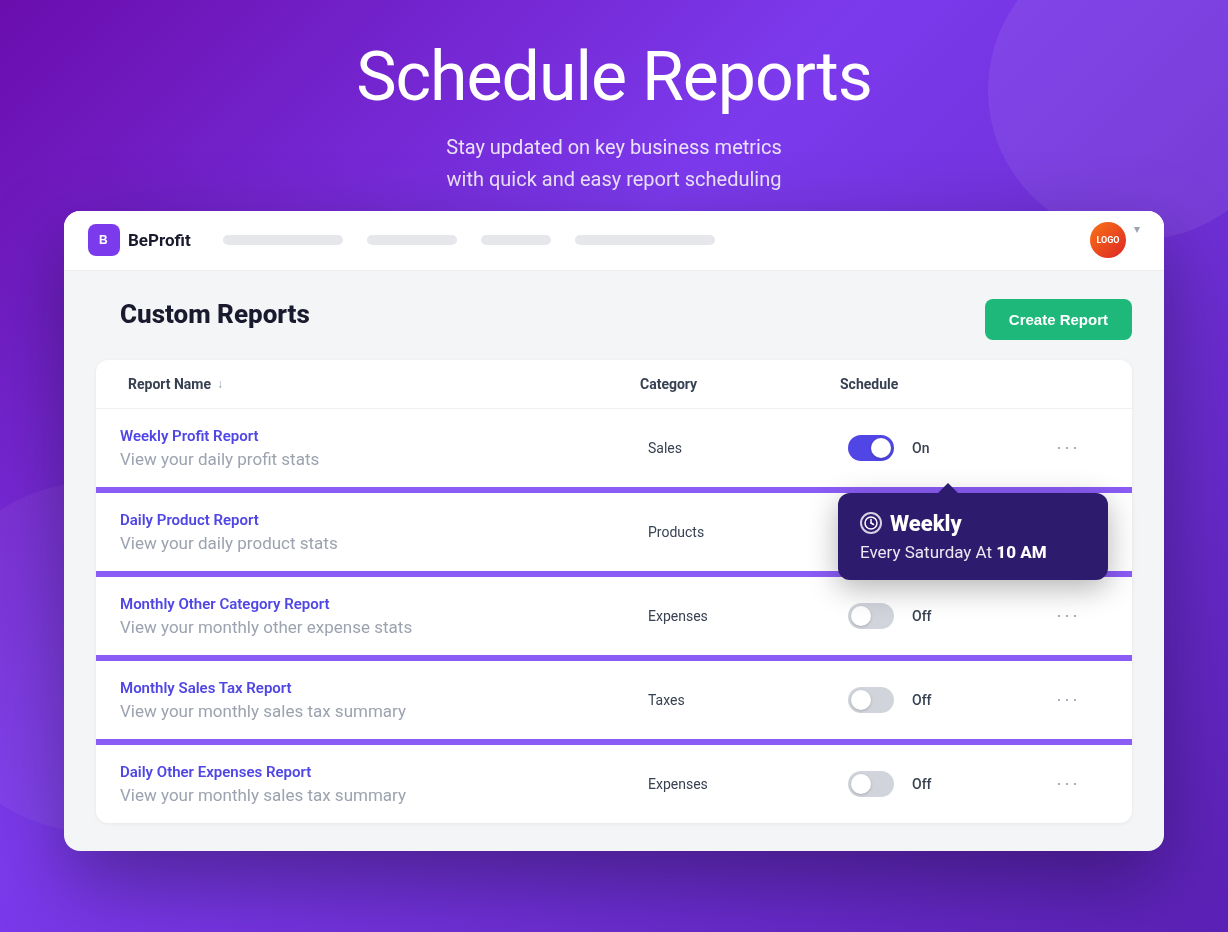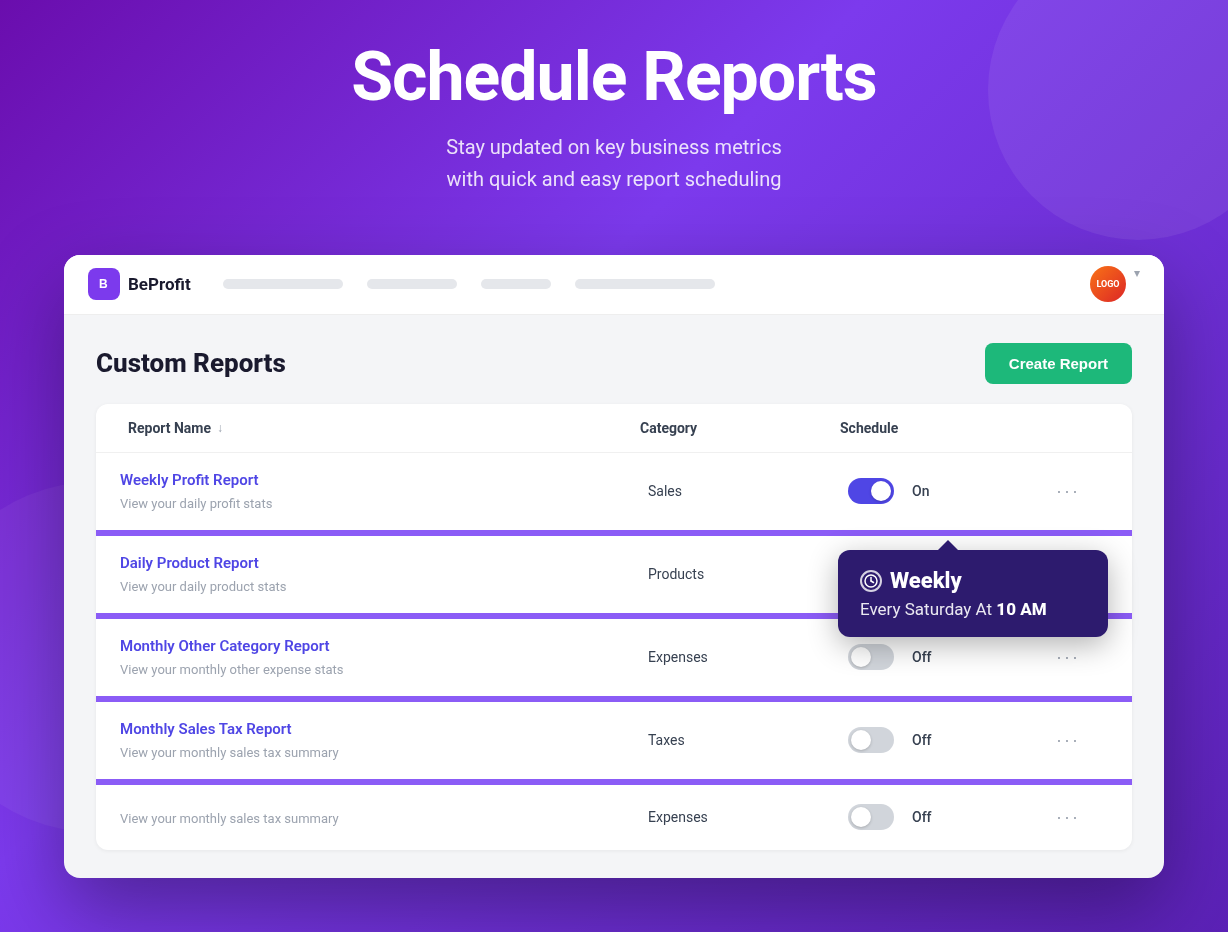--- a/index.html
+++ b/index.html
@@ -35,33 +35,33 @@
       width: 350px;
       height: 350px;
       border-radius: 50%;
       background: rgba(255,255,255,0.05);
       pointer-events: none;
     }
 
     .hero-title {
       color: #fff;
       font-size: 68px;
-      font-weight: 700;
+      font-weight: 400;
       text-align: center;
       line-height: 1.1;
       margin-bottom: 16px;
       letter-spacing: -1px;
     }
 
     .hero-subtitle {
       color: rgba(255,255,255,0.85);
       font-size: 20px;
       text-align: center;
       line-height: 1.6;
-      margin-bottom: 60px;
+      margin-bottom: 16px;
     }
 
     .app-window {
       background: #f4f5f7;
       border-radius: 16px;
       width: 100%;
       max-width: 1100px;
       box-shadow: 0 30px 80px rgba(0,0,0,0.35);
       overflow: visible;
       position: relative;
@@ -141,23 +141,24 @@
       font-size: 12px;
     }
 
     
     .main-content {
       padding: 28px 32px;
     }
 
     .page-header {
       display: flex;
-      align-items: center;
+      align-items: flex-start;
       justify-content: space-between;
       margin-bottom: 20px;
+      margin-left: 24px;
     }
 
     .page-title {
       font-size: 26px;
       font-weight: 800;
       color: #1a1a2e;
     }
 
     .create-btn {
       background: #1db87a;
@@ -217,21 +218,21 @@
     .report-name {
       font-size: 15px;
       font-weight: 600;
       color: #4f46e5;
       text-decoration: none;
       margin-bottom: 4px;
       display: block;
     }
 
     .report-desc {
-      font-size: 13px;
+      font-size: 17px;
       color: #9ca3af;
     }
 
     .category-text {
       font-size: 14px;
       color: #374151;
     }
 
     .schedule-cell {
       display: flex;
@@ -295,21 +296,21 @@
       color: #9ca3af;
       font-size: 18px;
       padding: 4px 8px;
       letter-spacing: 2px;
     }
 
     
     .tooltip-popup {
       position: absolute;
       left: -10px;
-      top: 72px;
+      top: 58px;
       background: #2d1b6e;
       border-radius: 12px;
       padding: 18px 22px;
       z-index: 10;
       min-width: 270px;
       box-shadow: 0 8px 30px rgba(0,0,0,0.3);
     }
 
     .tooltip-popup::before {
       content: '';
@@ -506,20 +507,21 @@
           </div>
           <span class="toggle-label">Off</span>
         </div>
         <div>
           <button class="more-btn">···</button>
         </div>
       </div>
 
       <div class="table-row" id="row-5">
         <div>
+          <a class="report-name" href="#">Daily Other Expenses Report</a>
           <span class="report-desc">View your monthly sales tax summary</span>
         </div>
         <div class="category-text">Expenses</div>
         <div class="schedule-cell">
           <div class="toggle-wrap">
             <div class="toggle-track off">
               <div class="toggle-thumb"></div>
             </div>
           </div>
           <span class="toggle-label">Off</span>

